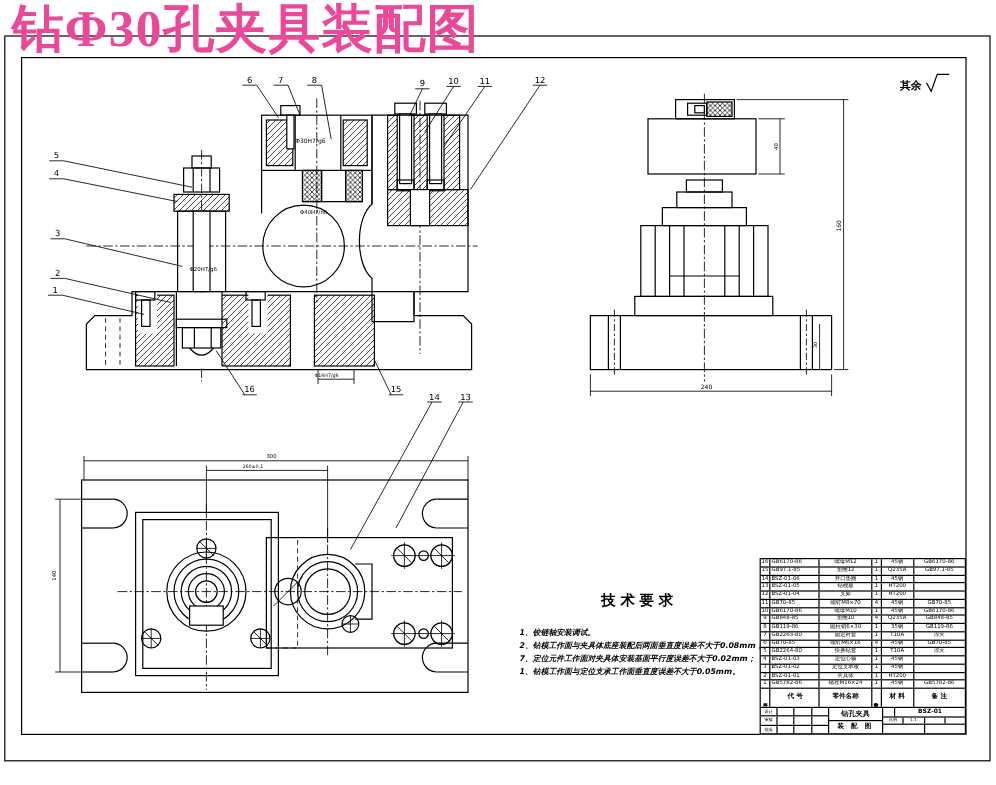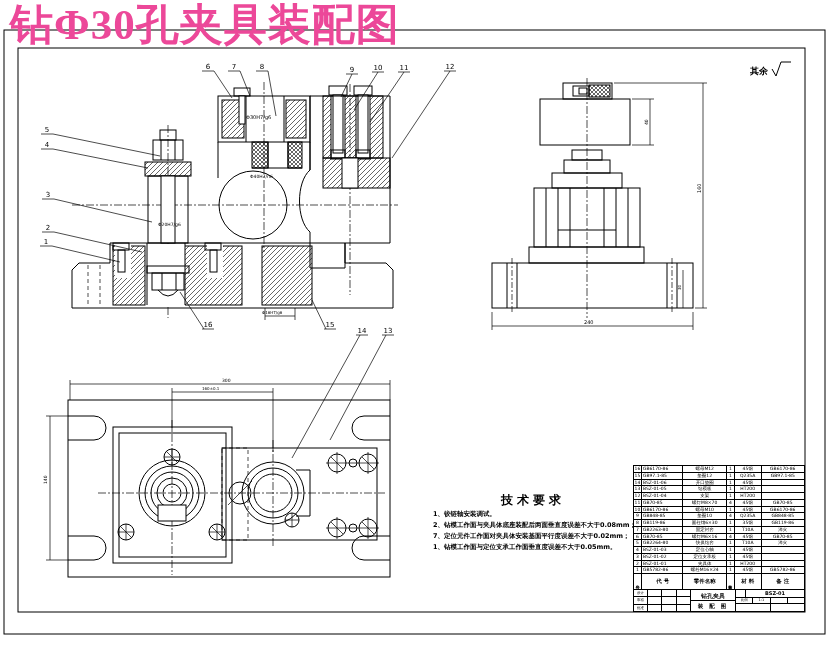--- a/index.html
+++ b/index.html
@@ -7,21 +7,21 @@
          font-family:"DejaVu Sans",sans-serif;color:#000;}
   .big-title{position:absolute;left:10px;top:0;font-family:"Liberation Serif",serif;
          font-weight:bold;font-size:43px;line-height:50px;color:#ec4899;
          letter-spacing:1px;white-space:nowrap;z-index:5;}
   svg.canvas{position:absolute;left:0;top:0;z-index:1;}
   svg.canvas text{font-family:"DejaVu Sans",sans-serif;fill:#000;}
 
   
   .tech{position:absolute;left:433px;top:492px;width:200px;z-index:4;}
   .tech-h{font-size:12px;font-weight:bold;text-align:center;letter-spacing:4px;}
-  .tech-items{}
+  .tech-items{margin-top:13px;font-style:italic;}
   .tech-item{font-size:6.5px;font-weight:bold;line-height:11px;white-space:nowrap;}
 
   
   .ptable{position:absolute;left:633px;top:465px;width:172px;height:147px;z-index:4;
           border:1px solid #000;box-sizing:border-box;background:#fff;}
   .prow{display:flex;height:6.75px;box-sizing:border-box;border-bottom:1px solid #000;}
   .phead{display:flex;height:16px;box-sizing:border-box;border-bottom:1px solid #000;}
   .c{box-sizing:border-box;border-right:1px solid #000;overflow:hidden;font-size:4.5px;
      line-height:6px;text-align:center;white-space:nowrap;}
   .phead .c{font-size:5.5px;font-weight:bold;line-height:15px;}

